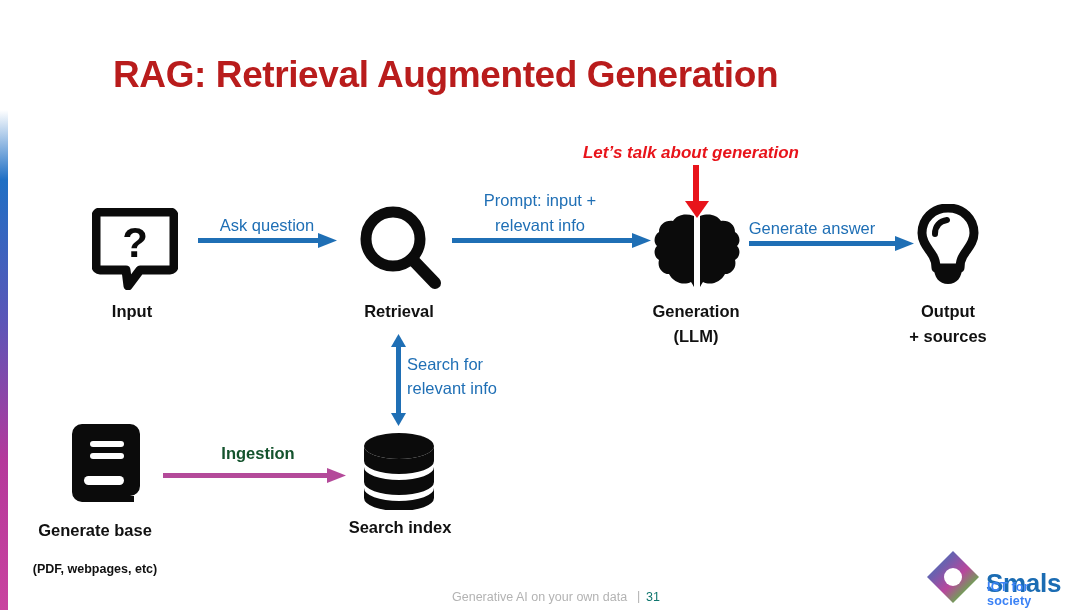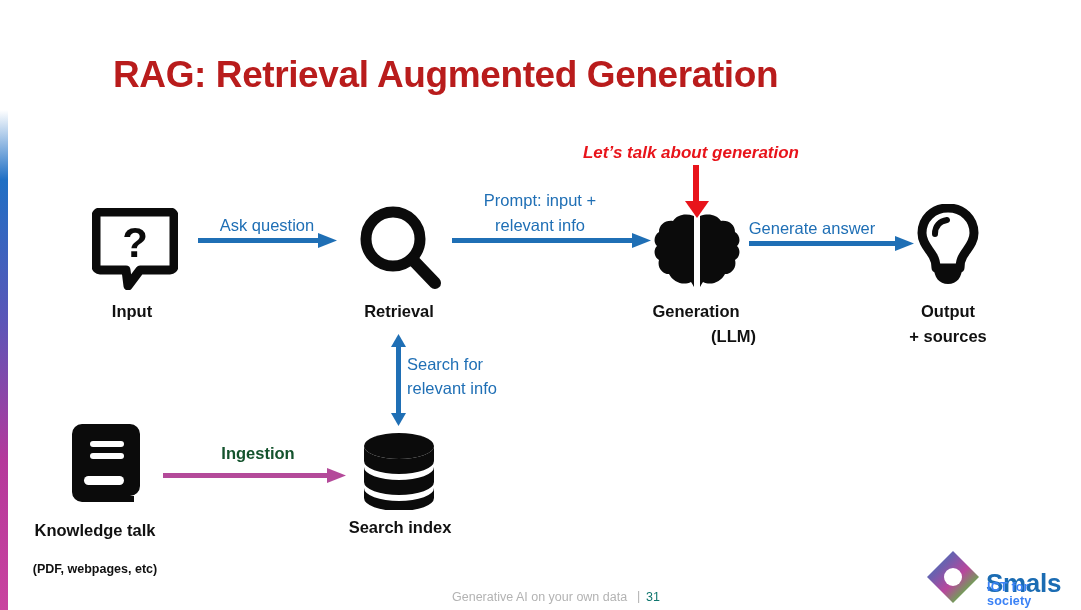--- a/index.html
+++ b/index.html
@@ -171,21 +171,21 @@
 
     <path d="M41 3 C32 0 24 2 20 8 C12 7 6 12 6 19 C1 22 0 29 4 33
              C0 37 1 44 6 47 C4 54 9 61 16 61 C20 69 30 73 38 69
              C40 72 41 74 41 74 Z" fill="#0b0b0b"></path>
 
     <path d="M47 3 C56 0 64 2 68 8 C76 7 82 12 82 19 C87 22 88 29 84 33
              C88 37 87 44 82 47 C84 54 79 61 72 61 C68 69 58 73 50 69
              C48 72 47 74 47 74 Z" fill="#0b0b0b"></path>
   </svg>
   <div class="node-label" style="left:636px; top:300px; width:120px;">Generation</div>
-  <div class="node-label" style="left:636px; top:325px; width:120px;text-align:right;">(LLM)</div>
+  <div class="node-label" style="left:636px; top:325px; width:120px;">(LLM)</div>
 
   <div class="flow-label" style="left:733px; top:217px; width:158px;">Generate answer</div>
   <svg class="arrow-svg" style="left:749px; top:235px;" width="166" height="20" viewBox="0 0 166 20">
     <rect x="0" y="6" width="150" height="5" fill="#1f6fb5"></rect>
     <polygon points="146,1 165,8.5 146,16" fill="#1f6fb5"></polygon>
   </svg>
 
   <svg class="icon-svg" style="left:916px; top:204px;" width="64" height="88" viewBox="0 0 64 88">
     <path d="M32 4 C17 4 6 15 6 29 C6 39 13 45 17 52 C20 57 20 62 20 64
              H44 C44 62 44 57 47 52 C51 45 58 39 58 29 C58 15 47 4 32 4 Z" fill="none" stroke="#0b0b0b" stroke-width="9" stroke-linejoin="round"></path>
@@ -203,21 +203,21 @@
   <div class="flow-label" style="left:407px; top:353px; width:150px; text-align:left;">Search for</div>
   <div class="flow-label" style="left:407px; top:377px; width:150px; text-align:left;">relevant info</div>
 
   <svg class="icon-svg" style="left:72px; top:424px;" width="68" height="78" viewBox="0 0 68 78">
     <path d="M10 0 H58 A10 10 0 0 1 68 10 V62 A10 10 0 0 1 58 72 H62 V78 H10
              A10 10 0 0 1 0 68 V10 A10 10 0 0 1 10 0 Z" fill="#0b0b0b"></path>
     <rect x="18" y="17" width="34" height="6" rx="3" fill="#ffffff"></rect>
     <rect x="18" y="29" width="34" height="6" rx="3" fill="#ffffff"></rect>
     <rect x="12" y="52" width="40" height="9" rx="4.5" fill="#ffffff"></rect>
   </svg>
-  <div class="node-label" style="left:26px; top:519px; width:138px;">Knowledge talk</div>
+  <div class="node-label" style="left:26px; top:519px; width:138px;">Generate base</div>
   <div class="node-label node-sub" style="left:26px; top:540px; width:138px;margin-top:20px;">(PDF, webpages, etc)</div>
 
   <div class="magenta-label" style="left:178px; top:444px; width:160px;">Ingestion</div>
   <svg class="arrow-svg" style="left:163px; top:468px;" width="184" height="18" viewBox="0 0 184 18">
     <rect x="0" y="5" width="168" height="5" fill="#b44a9a"></rect>
     <polygon points="164,0 183,7.5 164,15" fill="#b44a9a"></polygon>
   </svg>
 
   <svg class="icon-svg" style="left:362px; top:432px;" width="74" height="78" viewBox="0 0 74 78">
     <ellipse cx="37" cy="14" rx="35" ry="13" fill="#0b0b0b"></ellipse>

